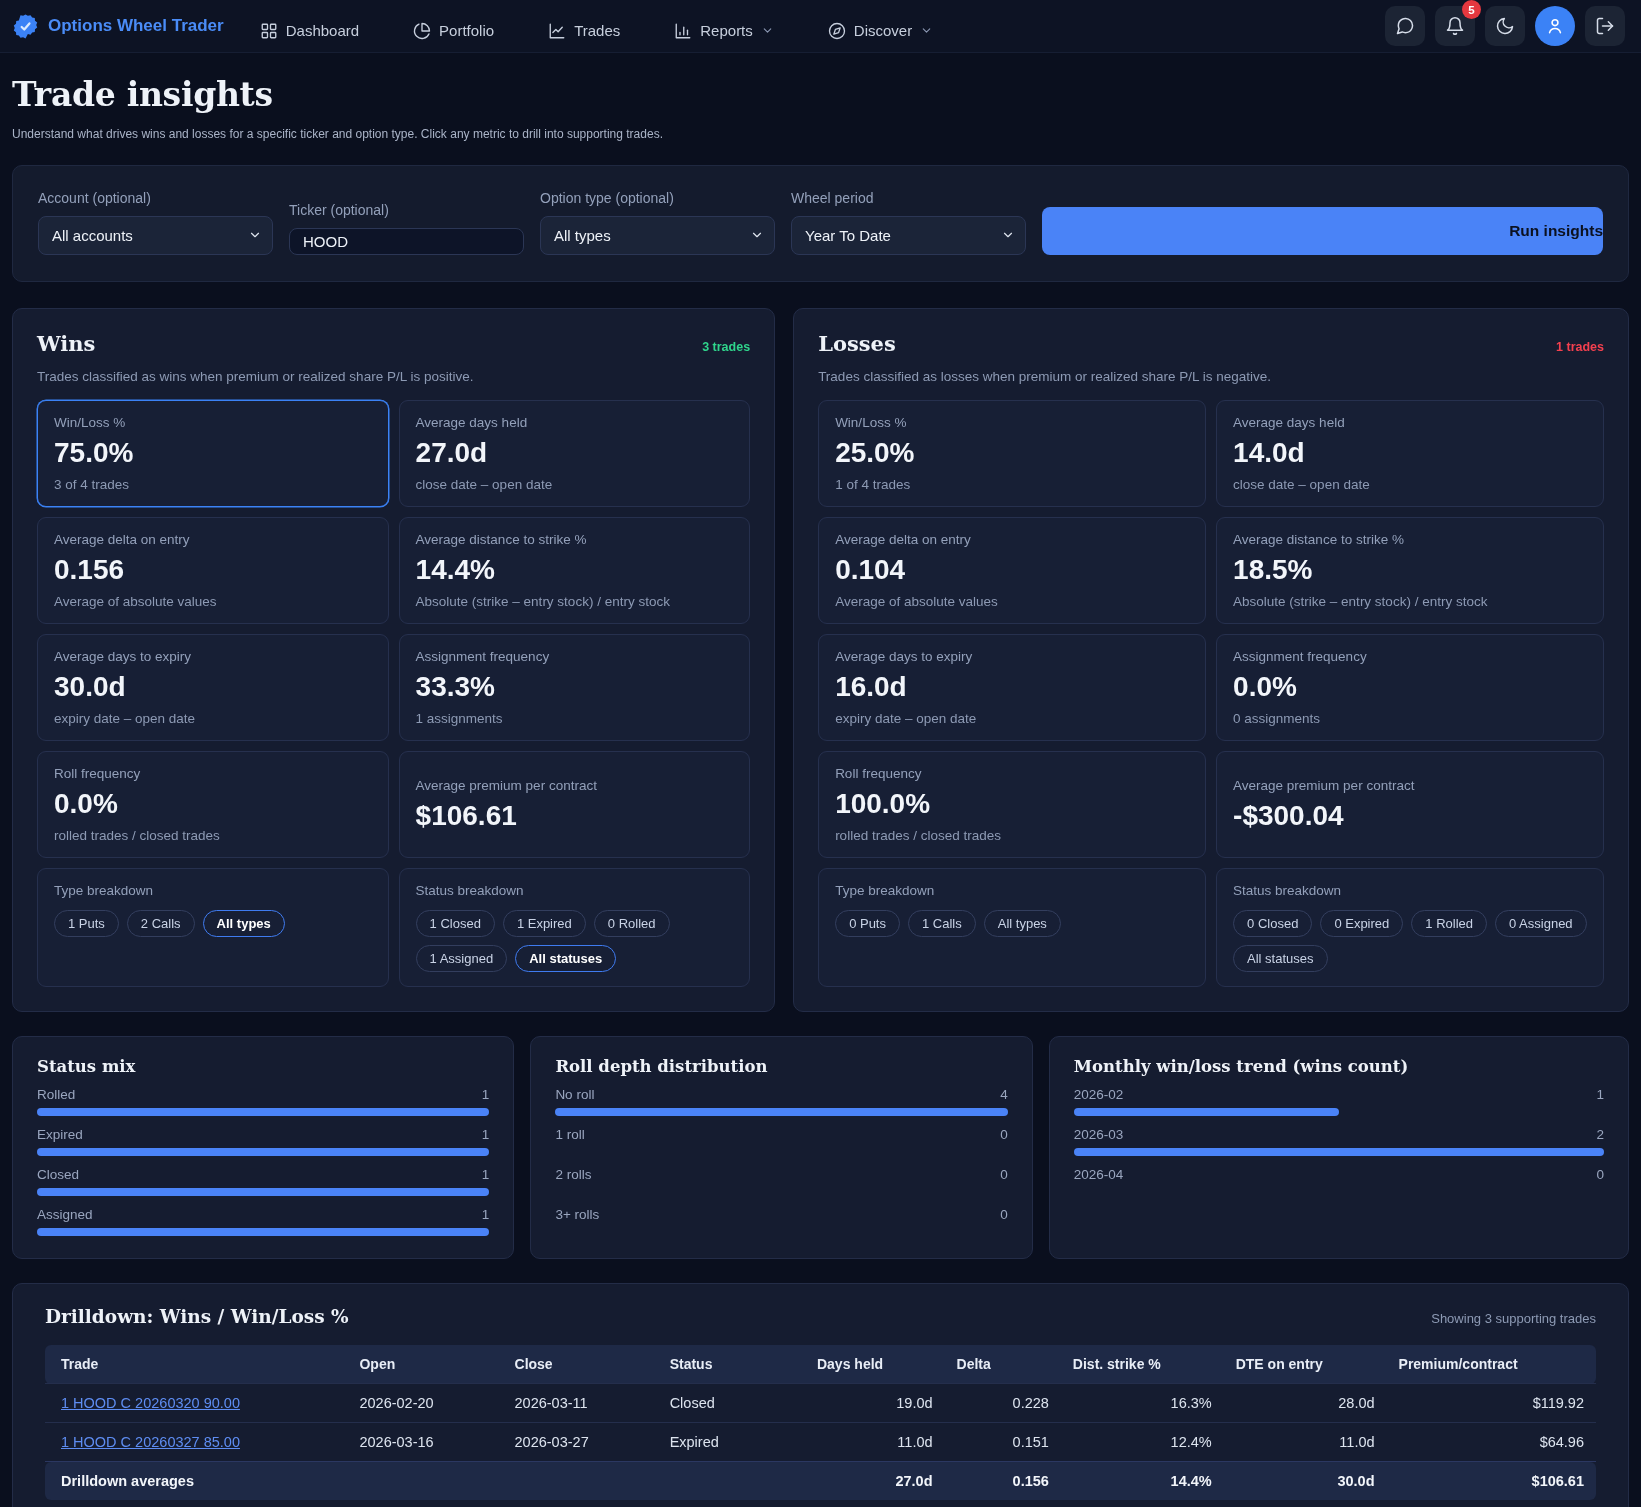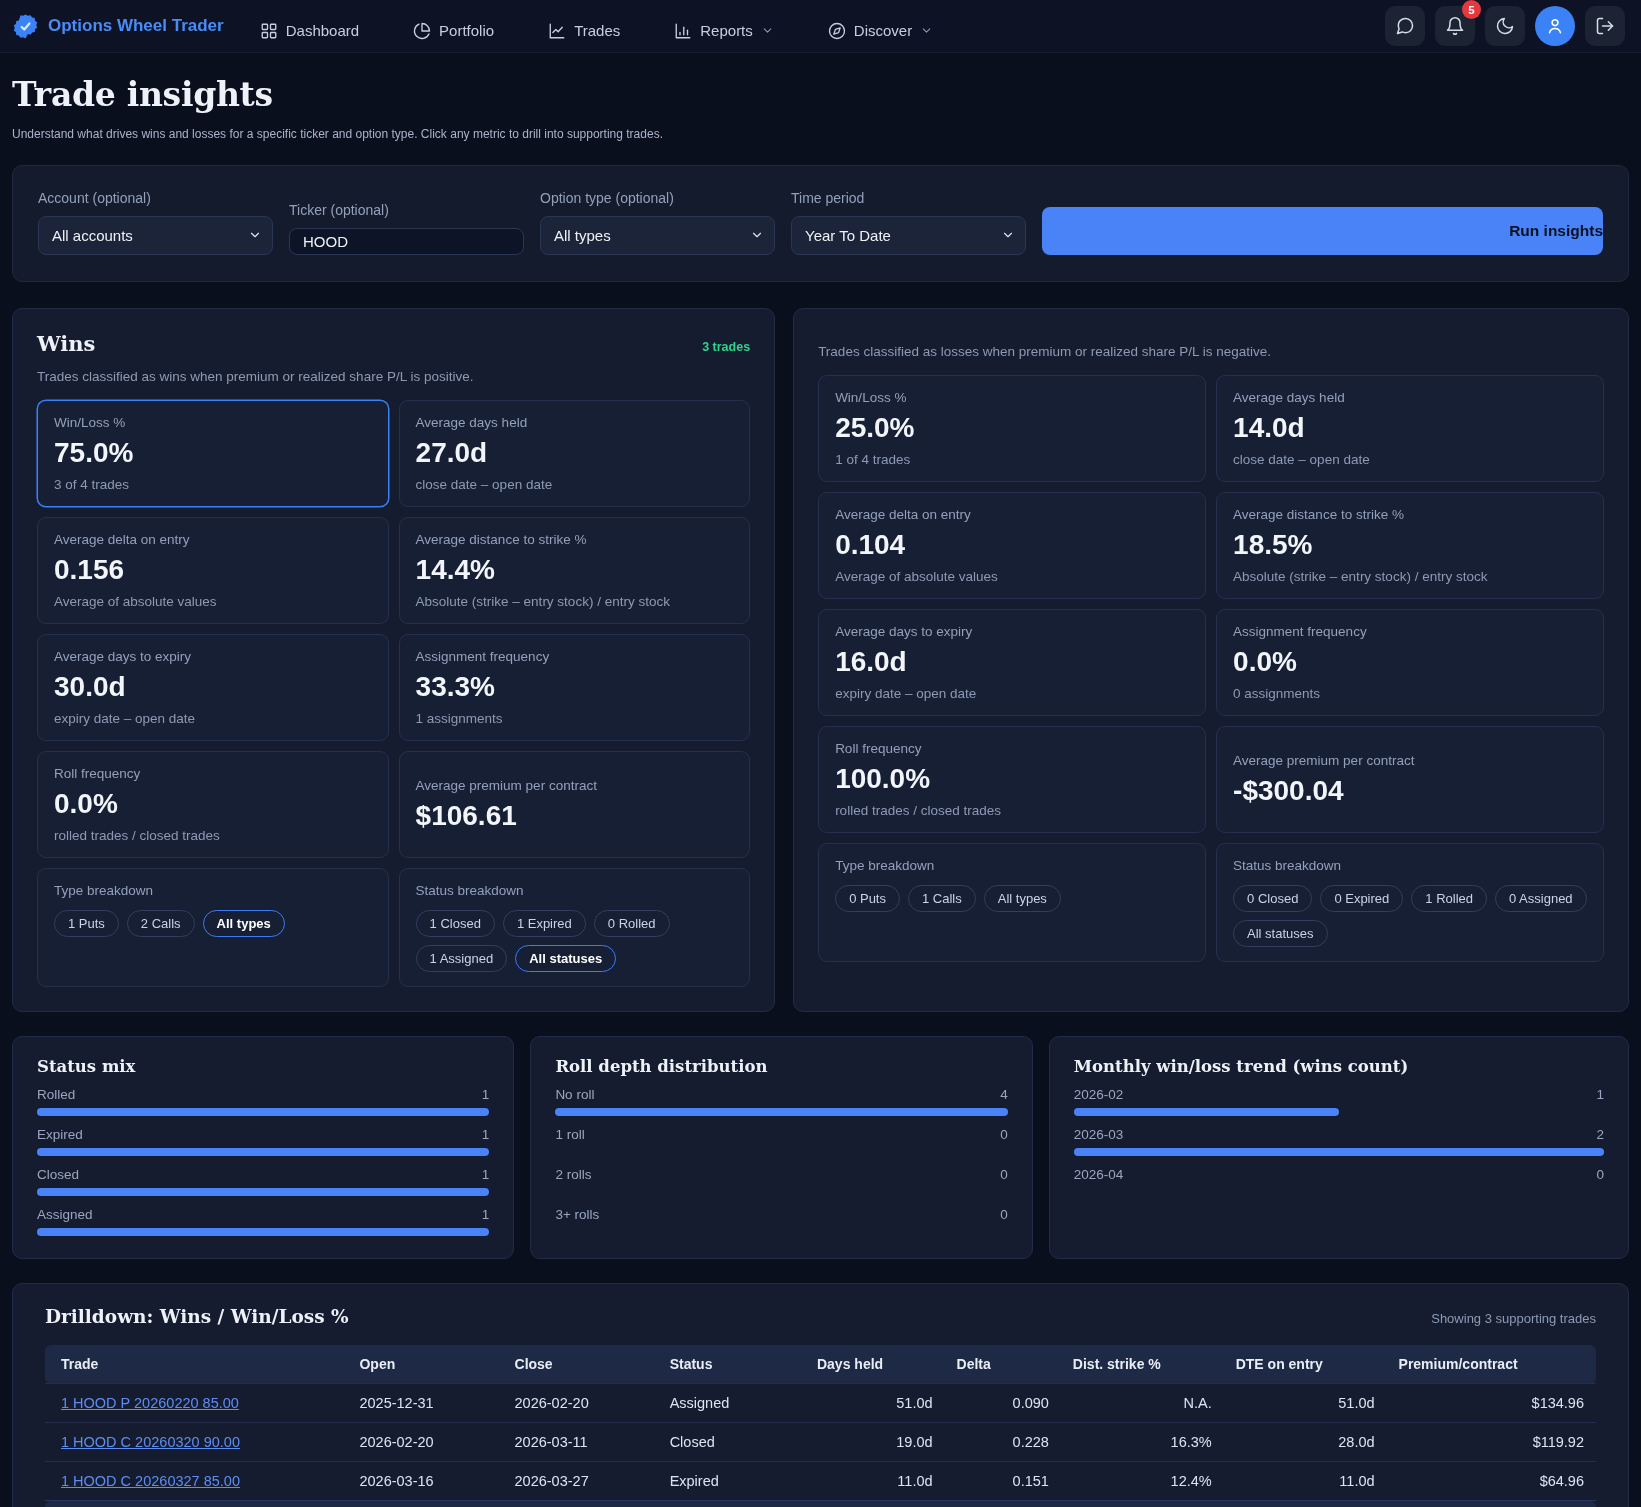--- a/index.html
+++ b/index.html
@@ -234,21 +234,21 @@
     <div class="field">
       <label class="field-label">Option type (optional)</label>
       <div class="sel-wrap">
         <select class="ctl"><option>All types</option></select>
         <svg class="sel-chevron chev" width="14" height="14" viewBox="0 0 24 24" style="stroke:#dfe5ef">
             <polyline points="6 9 12 15 18 9"></polyline>
           </svg>
       </div>
     </div>
     <div class="field">
-      <label class="field-label">Time period</label>
+      <label class="field-label">Wheel period</label>
       <div class="sel-wrap">
         <select class="ctl"><option>Year To Date</option></select>
         <svg class="sel-chevron chev" width="14" height="14" viewBox="0 0 24 24" style="stroke:#dfe5ef">
             <polyline points="6 9 12 15 18 9"></polyline>
           </svg>
       </div>
     </div>
     <button class="run-btn">Run insights</button>
   </section>
 
@@ -315,20 +315,24 @@
             <button class="chip">1 Expired</button>
             <button class="chip">0 Rolled</button>
             <button class="chip">1 Assigned</button>
             <button class="chip active">All statuses</button>
           </div>
         </div>
       </div>
     </div>
 
     <div class="panel">
+      <div class="panel-head">
+        <h2 class="panel-title">Losses</h2>
+        <span class="badge-red">1 trades</span>
+      </div>
       <p class="panel-sub">Trades classified as losses when premium or realized share P/L is negative.</p>
       <div class="metric-grid">
         <div class="mcard">
           <div class="m-label">Win/Loss %</div>
           <div class="m-value">25.0%</div>
           <div class="m-sub">1 of 4 trades</div>
         </div>
         <div class="mcard">
           <div class="m-label">Average days held</div>
           <div class="m-value">14.0d</div>
@@ -520,31 +524,20 @@
           <th>Close</th>
           <th>Status</th>
           <th class="num">Days held</th>
           <th class="num">Delta</th>
           <th class="num">Dist. strike %</th>
           <th class="num">DTE on entry</th>
           <th class="num">Premium/contract</th>
         </tr>
       </thead>
       <tbody>
-        <tr>
-          <td><a class="trade-link">1 HOOD P 20260220 85.00</a></td>
-          <td>2025-12-31</td>
-          <td>2026-02-20</td>
-          <td>Assigned</td>
-          <td class="num">51.0d</td>
-          <td class="num">0.090</td>
-          <td class="num">N.A.</td>
-          <td class="num">51.0d</td>
-          <td class="num">$134.96</td>
-        </tr>
         <tr>
           <td><a class="trade-link">1 HOOD C 20260320 90.00</a></td>
           <td>2026-02-20</td>
           <td>2026-03-11</td>
           <td>Closed</td>
           <td class="num">19.0d</td>
           <td class="num">0.228</td>
           <td class="num">16.3%</td>
           <td class="num">28.0d</td>
           <td class="num">$119.92</td>

